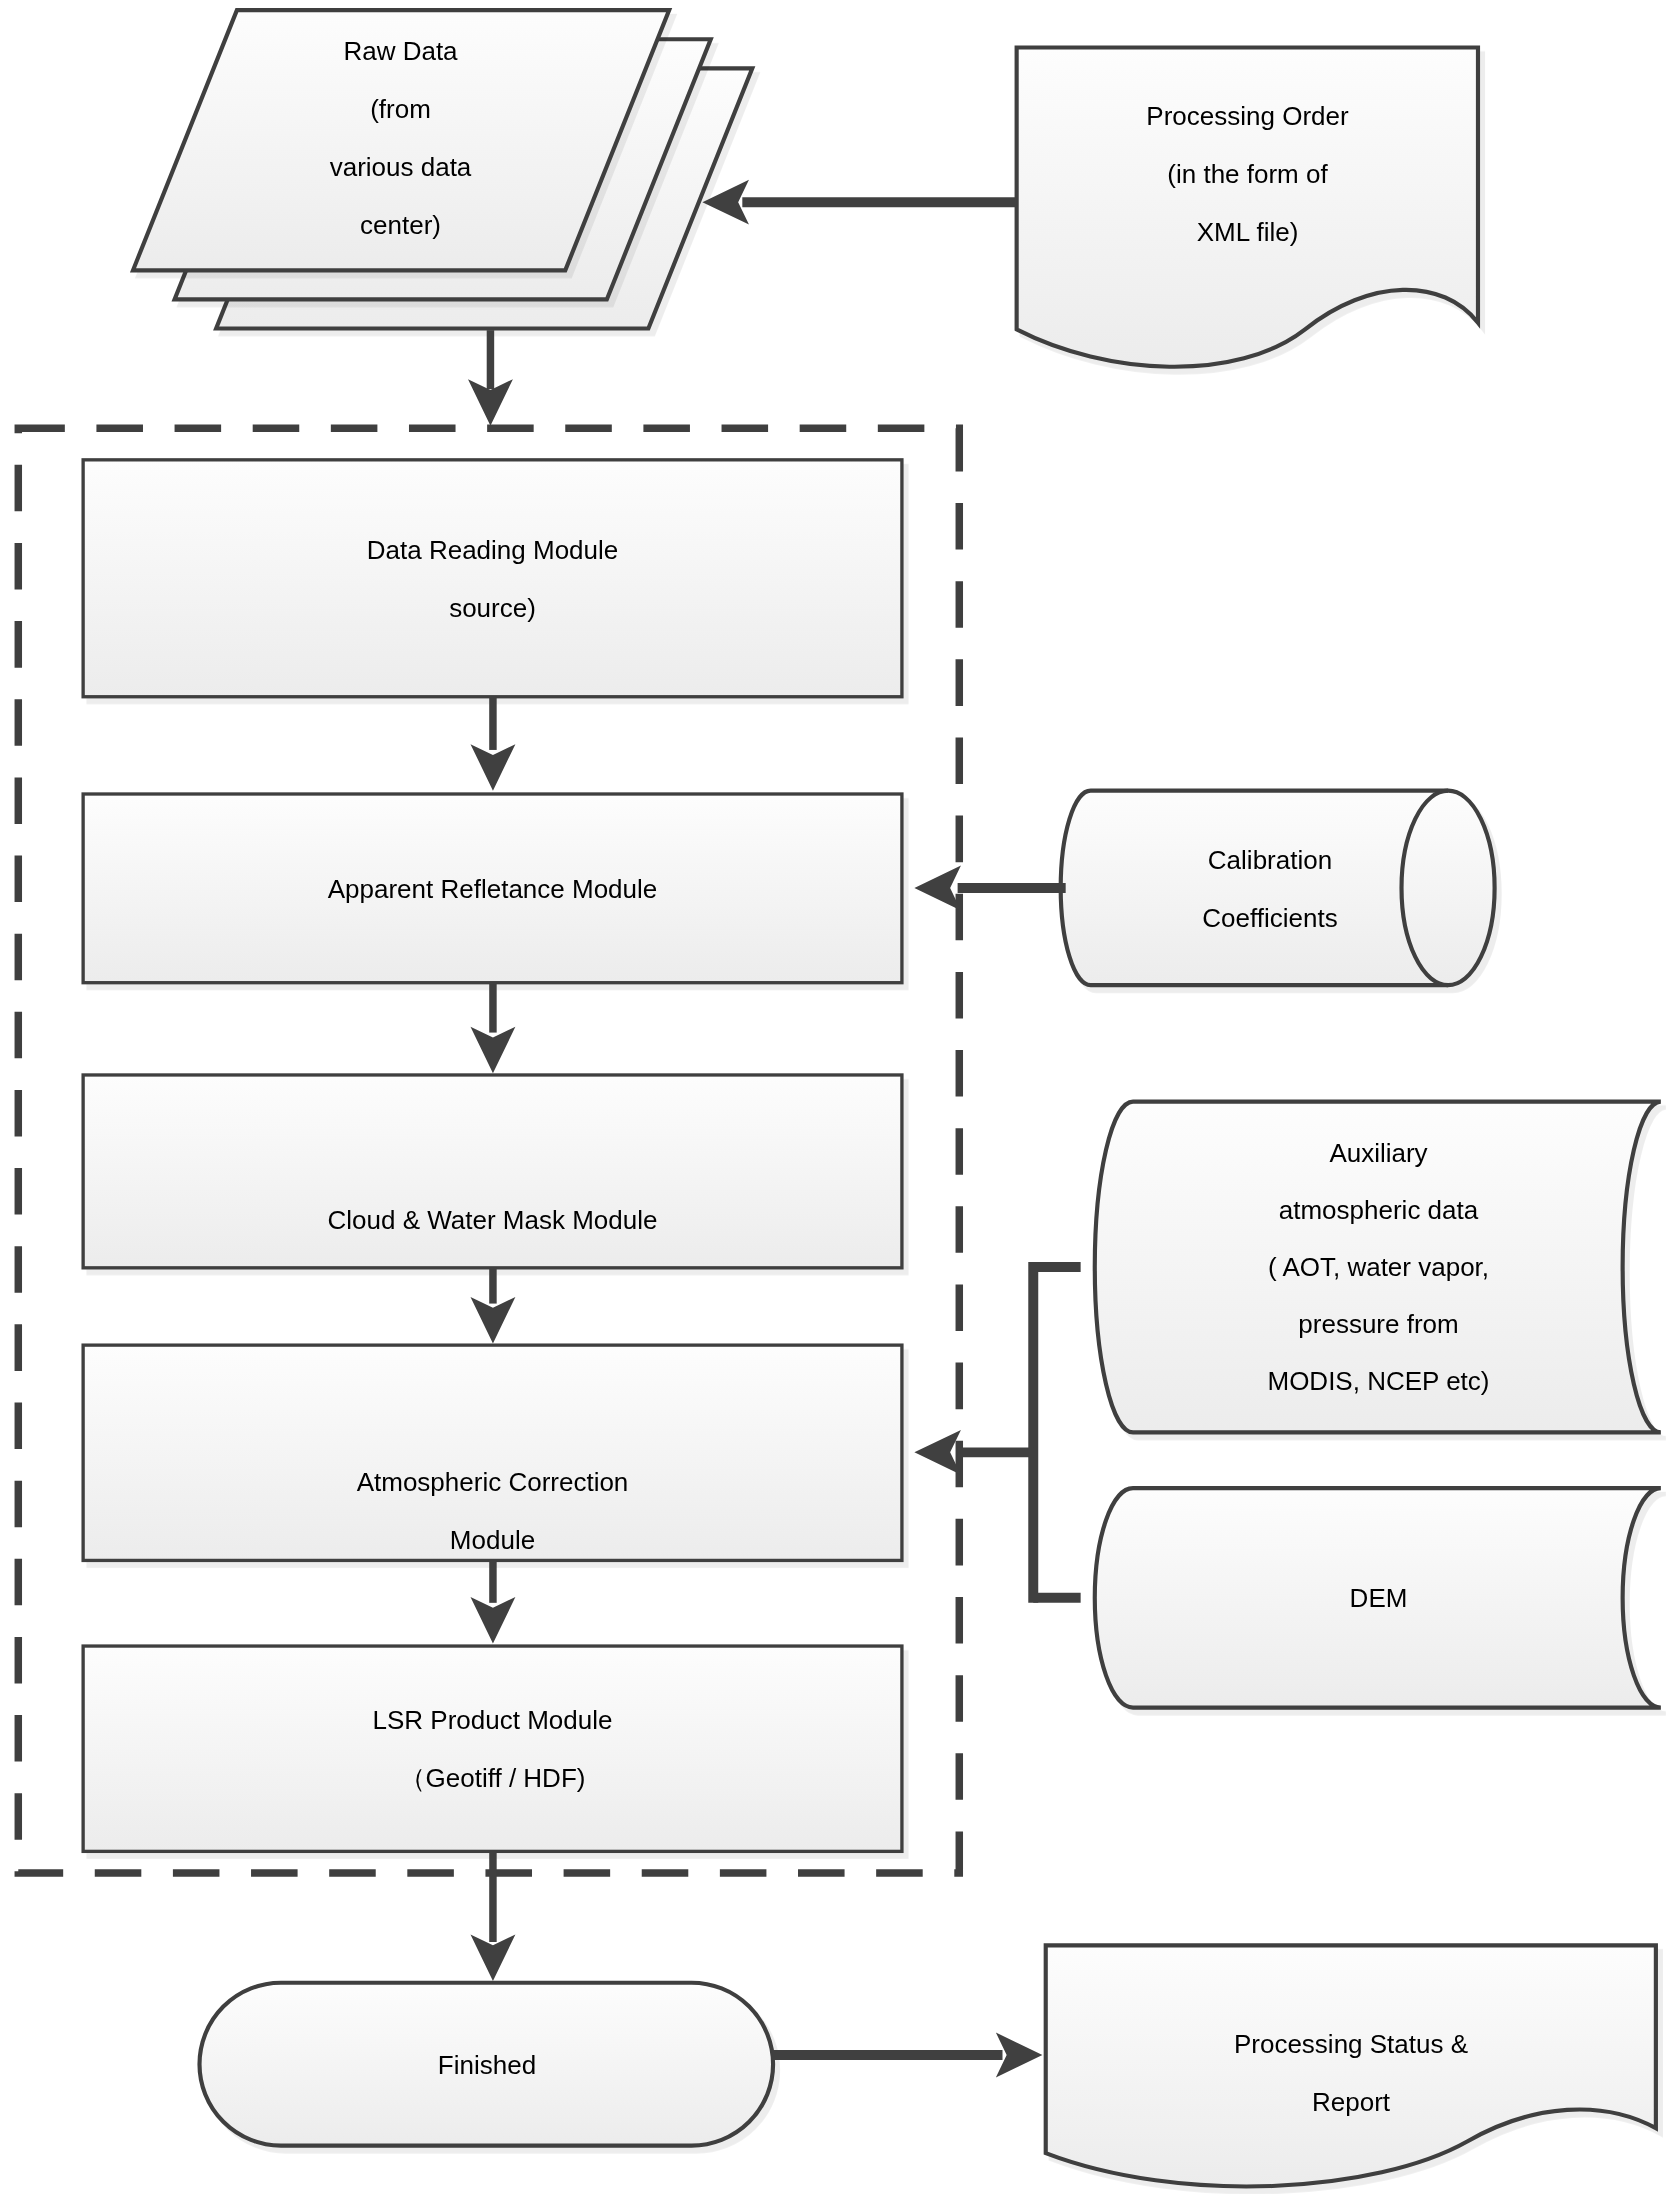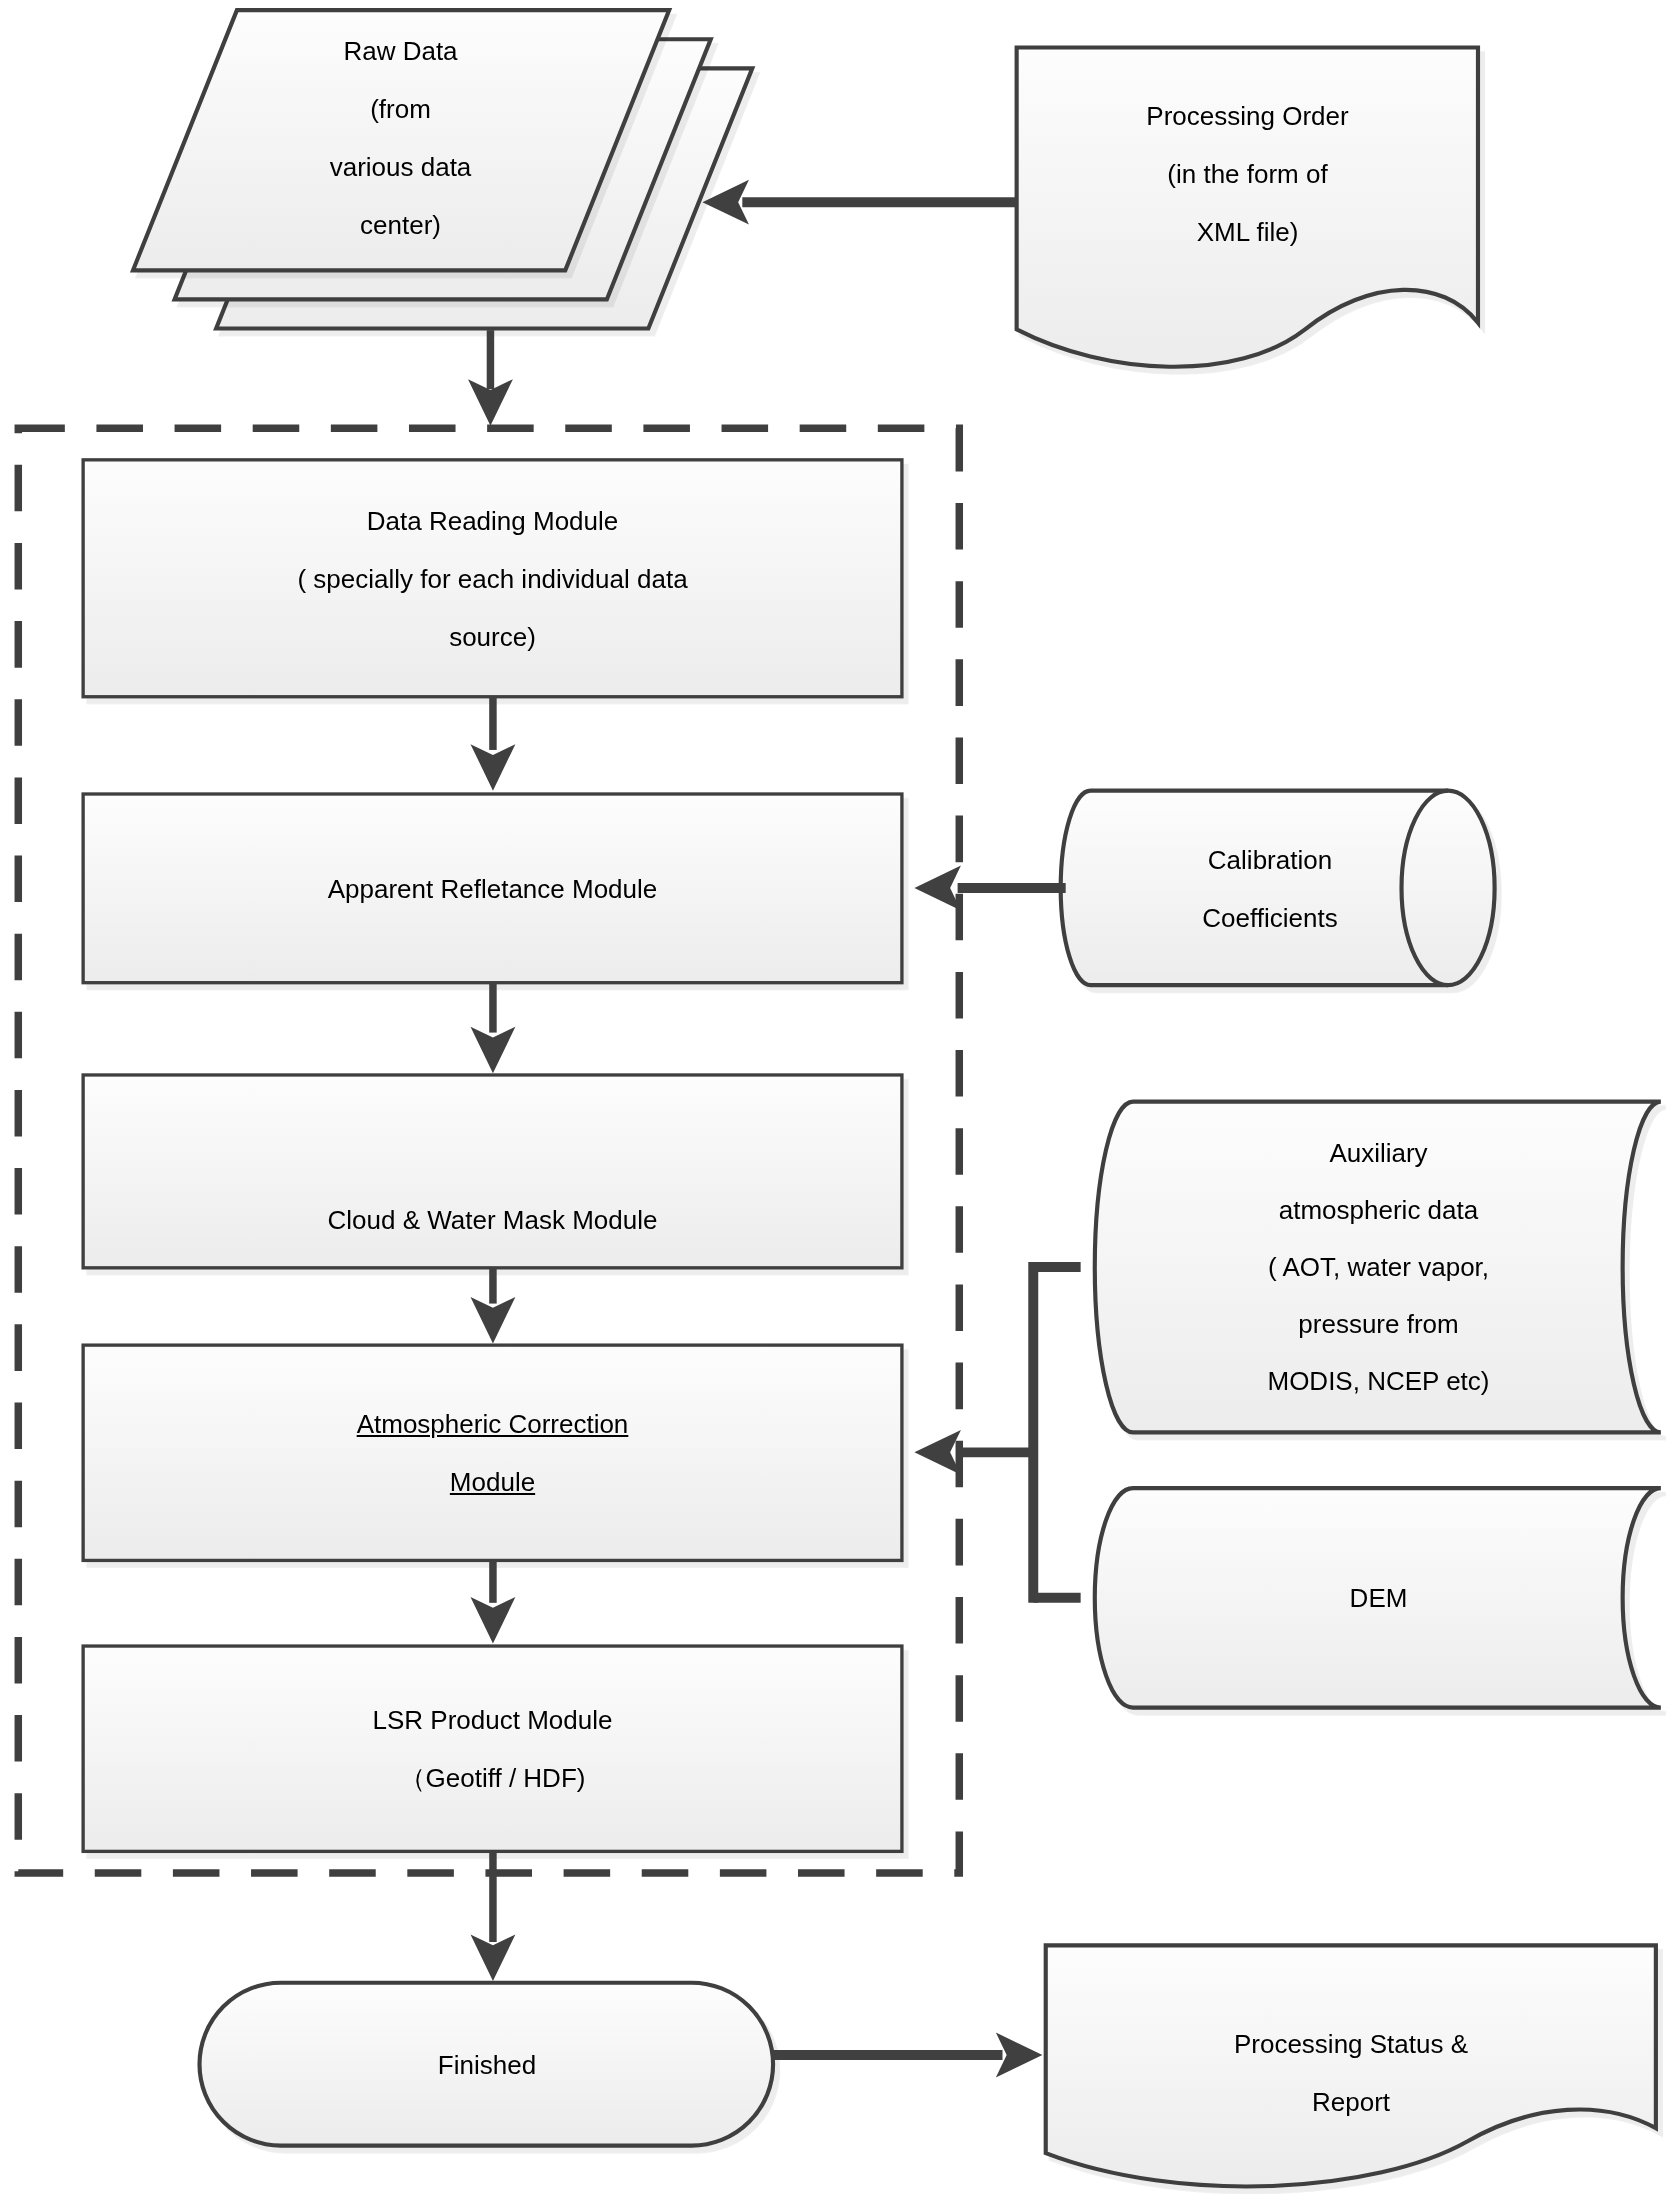--- a/index.html
+++ b/index.html
@@ -97,38 +97,37 @@
   </div>
 
   <div class="lbl" style="left:1017px;top:62px;width:461px;height:224px;">
     <div>Processing Order</div>
     <div>(in the form of</div>
     <div>XML file)</div>
   </div>
 
   <div class="lbl" style="left:83px;top:460px;width:819px;height:237px;">
     <div>Data Reading Module</div>
-    <div>( specially for each individual data</div>
     <div>source)</div>
   </div>
 
   <div class="lbl" style="left:83px;top:794px;width:819px;height:189px;border-radius:28px;">
     <div>Apparent Refletance Module</div>
   </div>
 
   <div class="lbl" style="left:1091px;top:792px;width:358px;height:194px;text-align:right;">
     <div>Calibration</div>
     <div>Coefficients</div>
   </div>
 
   <div class="lbl" style="left:83px;top:1075px;width:819px;height:193px;margin-top:48px;">
     <div>Cloud &amp; Water Mask Module</div>
   </div>
 
-  <div class="lbl" style="left:83px;top:1345px;width:819px;height:215px;text-decoration:underline;">
+  <div class="lbl" style="left:83px;top:1403px;width:819px;height:215px;">
     <div>Atmospheric Correction</div>
     <div>Module</div>
   </div>
 
   <div class="lbl" style="left:1096px;top:1102px;width:565px;height:331px;line-height:57px;">
     <div>Auxiliary</div>
     <div>atmospheric data</div>
     <div>( AOT, water vapor,</div>
     <div>pressure from</div>
     <div>MODIS, NCEP etc)</div>

